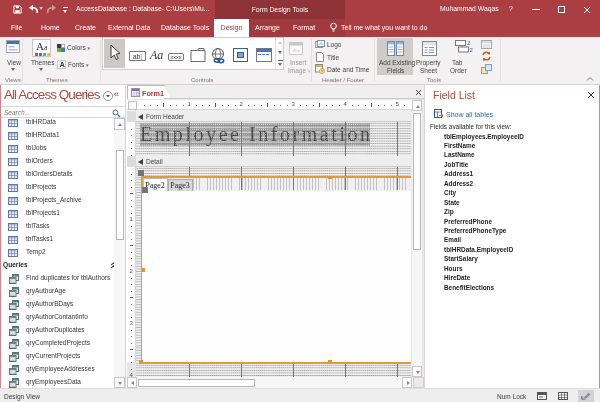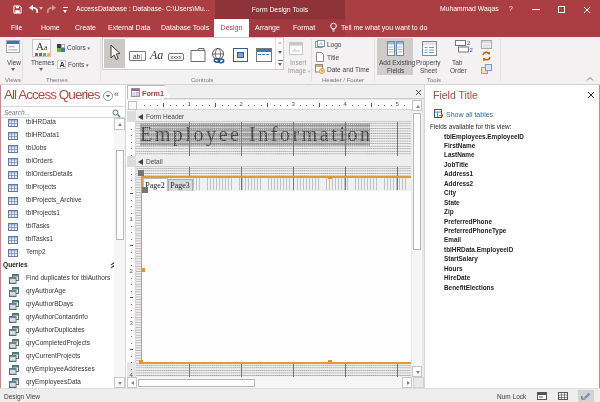--- a/index.html
+++ b/index.html
@@ -613,21 +613,21 @@
         <div class="abs" style="left:2.5px;top:3px;width:0;height:0;border-top:2.5px solid transparent;border-bottom:2.5px solid transparent;border-right:3.5px solid #868686"></div>
       </div>
     <div class="sbthumb" style="left:11px;top:293.5px;width:117px;height:8px"></div>
     <div class="sbbtn" style="left:275px;top:292px;width:10px;height:11px">
         <div class="abs" style="left:3.5px;top:3px;width:0;height:0;border-top:2.5px solid transparent;border-bottom:2.5px solid transparent;border-left:3.5px solid #868686"></div>
       </div>
     <div class="abs" style="left:286px;top:292px;width:11px;height:11px;background:#EAE8E8;border:1px solid #D2D0D0"></div>
   </div>
 
   <div id="fieldlist">
-    <div id="fl-title">Field Title</div>
+    <div id="fl-title">Field List</div>
     <svg class="abs" style="left:162px;top:6px" width="8" height="8" viewBox="0 0 8 8">
         <path d="M1 1 L7 7 M7 1 L1 7" stroke="#333" stroke-width="1"></path>
       </svg>
     <svg class="abs" style="left:9px;top:24px" width="9" height="10" viewBox="0 0 9 10">
         <rect x="0.5" y="0.5" width="7" height="8" fill="#fff" stroke="#2B579A"></rect>
         <path d="M1 3 h6 M3.5 3 v5" stroke="#2B579A" stroke-width="0.7"></path>
         <path d="M5 6.5 h4 M7.5 5 l1.8 1.5 L7.5 8 z" stroke="#C55A11" stroke-width="0.8" fill="#C55A11"></path>
       </svg>
     <div class="abs" style="left:21px;top:26px;font-size:7px;color:#2B66B1">Show all tables</div>
     <div class="abs" style="left:5px;top:38px;font-size:6.4px;color:#1d1d1d">Fields available for this view:</div>

